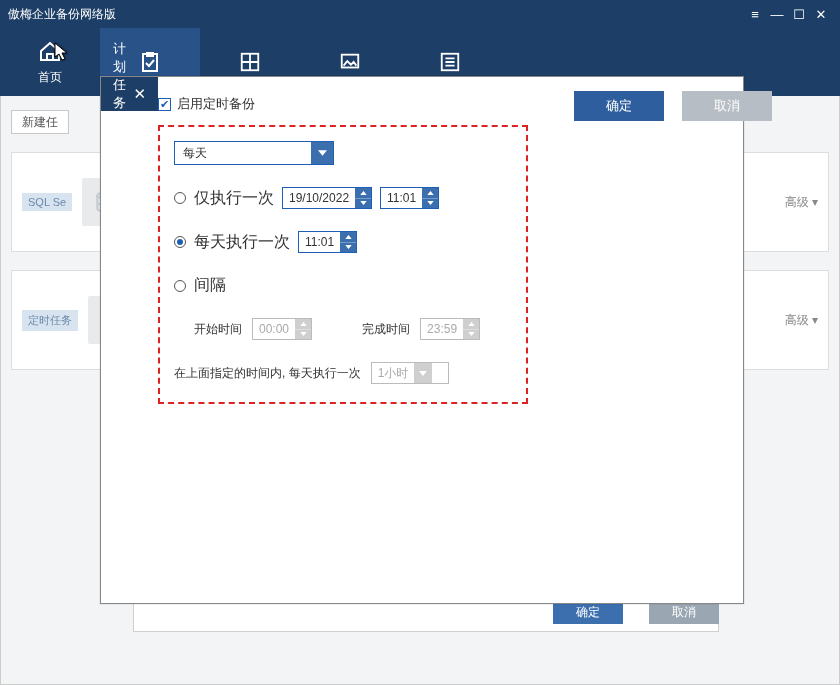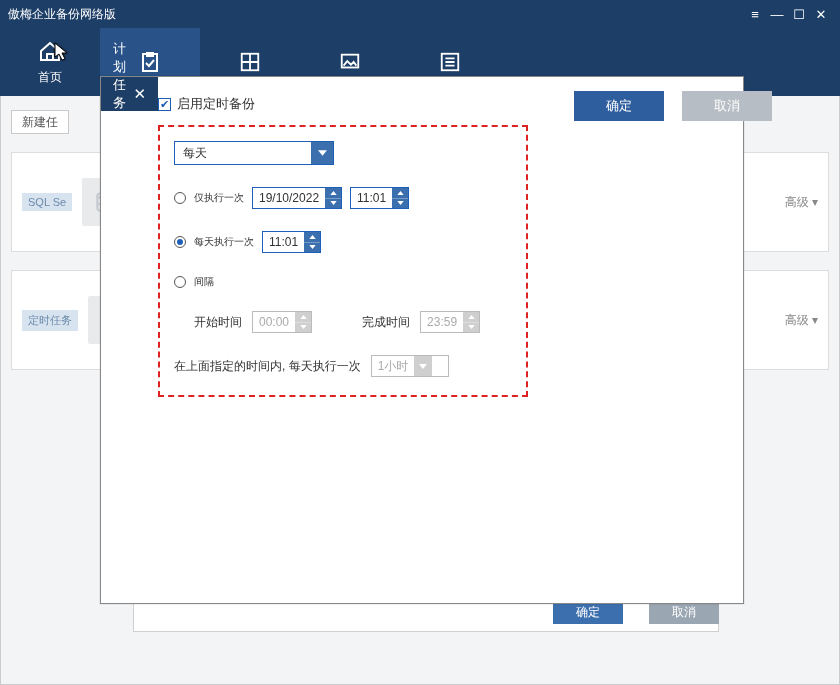--- a/index.html
+++ b/index.html
@@ -87,21 +87,21 @@
   .spinbox .val { padding:0 6px; font-size:12px; min-width:32px; }
   .spinbox.disabled .val { color:#aaa; }
   .spin-btns { width:16px; height:100%; display:flex; flex-direction:column; }
   .spin-btns .sb { flex:1; background:#3b6fae; display:flex; align-items:center; justify-content:center; }
   .spinbox.disabled .sb { background:#cfcfcf; }
   .spin-btns .sb + .sb { border-top:1px solid rgba(255,255,255,.3); }
   .spin-btns svg { fill:#fff; }
 
   .sec-row { display:flex; align-items:center; gap:10px; margin-top:22px; }
   .plain-label { font-size:12px; color:#333; }
-  .text-small { font-size:10px; }
+  .text-small { font-size:16px; }
 
   .modal-footer { height:58px; display:flex; justify-content:flex-end; align-items:center;
     padding:0 22px; gap:18px; }
   .modal-footer .btn { width:90px; height:30px; display:flex; align-items:center; justify-content:center;
     font-size:13px; cursor:pointer; }
   .btn.primary { background:#2e5e9e; color:#fff; }
   .btn.secondary { background:#b7bdc4; color:#fff; }
 
   .cursor {
     position:absolute; left:54px; top:42px; pointer-events:none;

